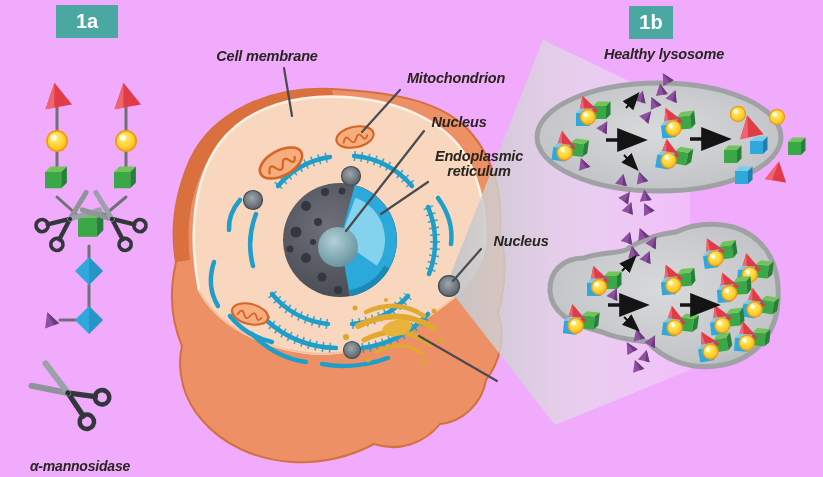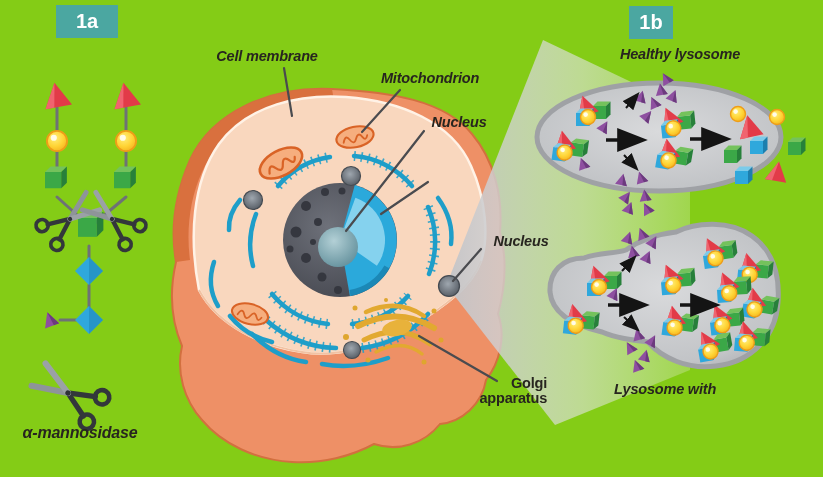--- a/index.html
+++ b/index.html
@@ -1,26 +1,26 @@
 <!DOCTYPE html>
 <html><head>
 <meta charset="utf-8">
 <style>
   html,body{margin:0;padding:0;background:#ffffff;}
-  #figure{position:relative;width:823px;height:477px;background:#84cc16;overflow:hidden;
+  #figure{position:relative;width:823px;height:477px;background:#f0abfc;overflow:hidden;
           font-family:"Liberation Sans",sans-serif;}
   #art{position:absolute;left:0;top:0;}
   .badge{position:absolute;width:62px;height:33px;background:#4BA7A1;color:#fff;
          display:flex;align-items:center;justify-content:center;
          font:bold 20px "Liberation Sans",sans-serif;}
   .lbl{position:absolute;font:bold 14.5px "Liberation Sans",sans-serif;color:#27251f;
        letter-spacing:-0.2px;white-space:nowrap;line-height:15px;}
   .center{transform:translateX(-50%);text-align:center;font-style:italic;}
   .right{text-align:right;}
-  .small{font-size:16px;}
+  .small{font-size:14px;margin-top:34px;}
 </style>
 </head>
 <body>
 
 <div id="figure">
 
 <svg id="art" width="823" height="477" viewBox="0 0 823 477">
   <defs>
     <radialGradient id="gY" cx="40%" cy="35%" r="75%">
       <stop offset="0%" stop-color="#FFEF7A"></stop>
@@ -307,26 +307,25 @@
       <line x1="622" y1="271" x2="634" y2="258" stroke-width="2" marker-end="url(#ah)"></line>
       <line x1="624" y1="317" x2="637" y2="329" stroke-width="2" marker-end="url(#ah)"></line>
     </g>
   </g>
 </svg>
 
 <div class="badge" style="left:56px;top:5px;">1a</div>
 <div class="badge" style="left:629px;top:6px;width:44px;">1b</div>
 
 <div class="lbl center" style="left:267px;top:49px;">Cell membrane</div>
-<div class="lbl center" style="left:430px;top:71px;">Mitochondrion</div>
+<div class="lbl center" style="left:456px;top:71px;">Mitochondrion</div>
 <div class="lbl center" style="left:459px;top:115px;">Nucleus</div>
+<div class="lbl center" style="left:479px;top:149px;">
+  <div>Endoplasmic</div>
+  <div>reticulum</div>
+</div>
 <div class="lbl center" style="left:521px;top:234px;">Nucleus</div>
-<div class="lbl right" style="left:440px;top:376px;width:107px;">
-  <div>Golgi</div>
-  <div>apparatus</div>
-</div>
-<div class="lbl center" style="left:664px;top:47px;margin-left:16px;">Healthy lysosome</div>
+<div class="lbl center" style="left:664px;top:47px;">Healthy lysosome</div>
 <div class="lbl center" style="left:665px;top:382px;">
-  <div>Lysosome with</div>
 </div>
 <div class="lbl center small" style="left:80px;top:425px;">α-mannosidase</div>
 
 </div>
 
 </body></html>

